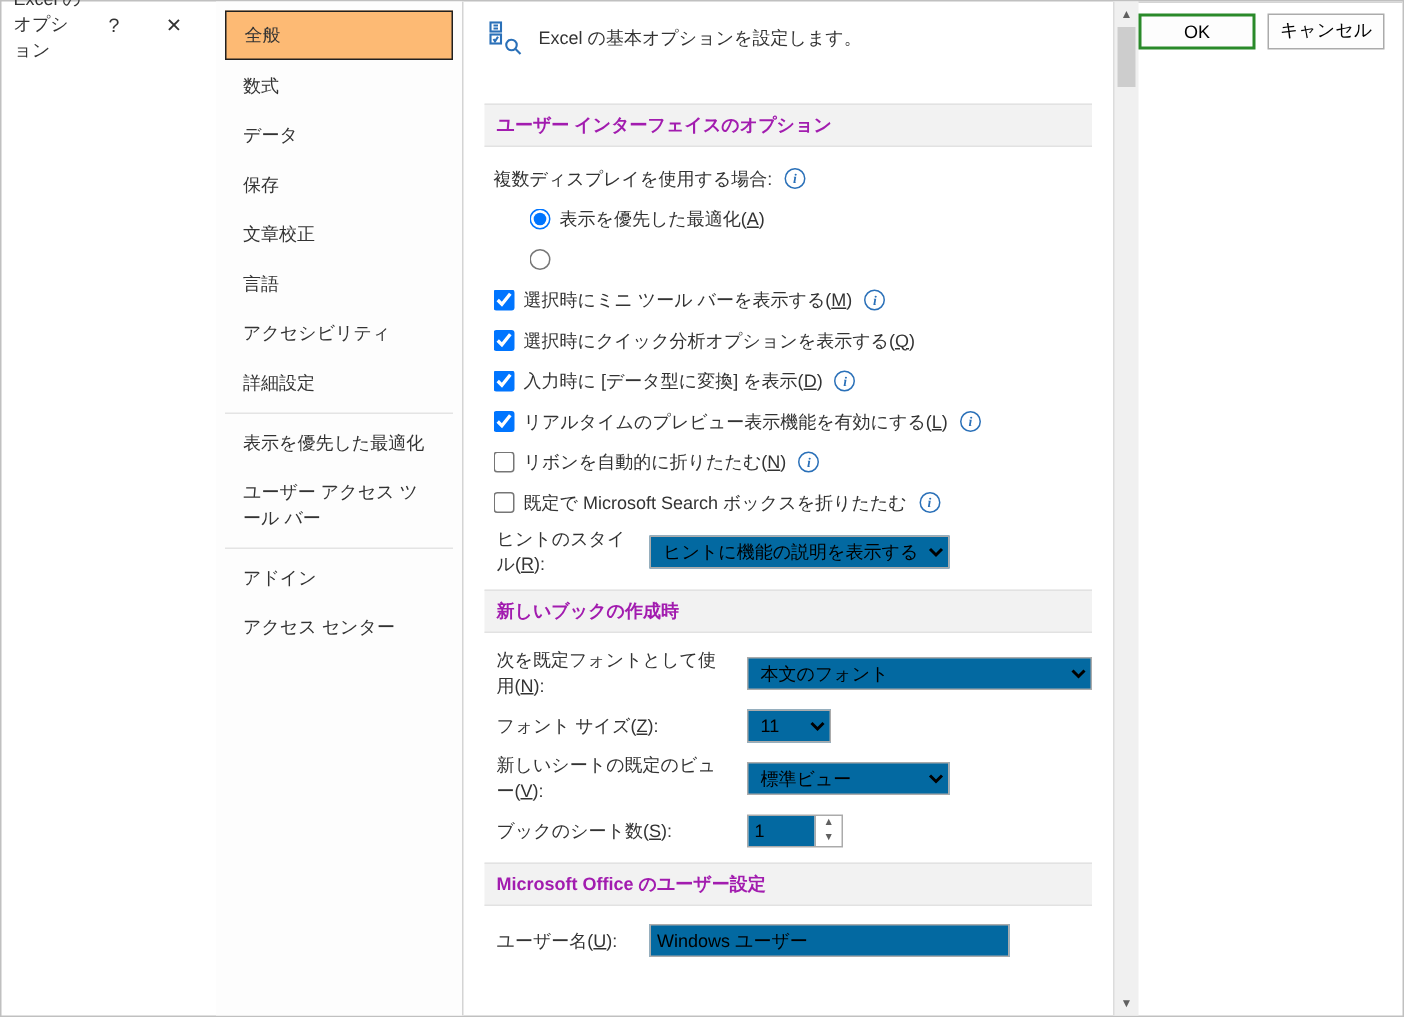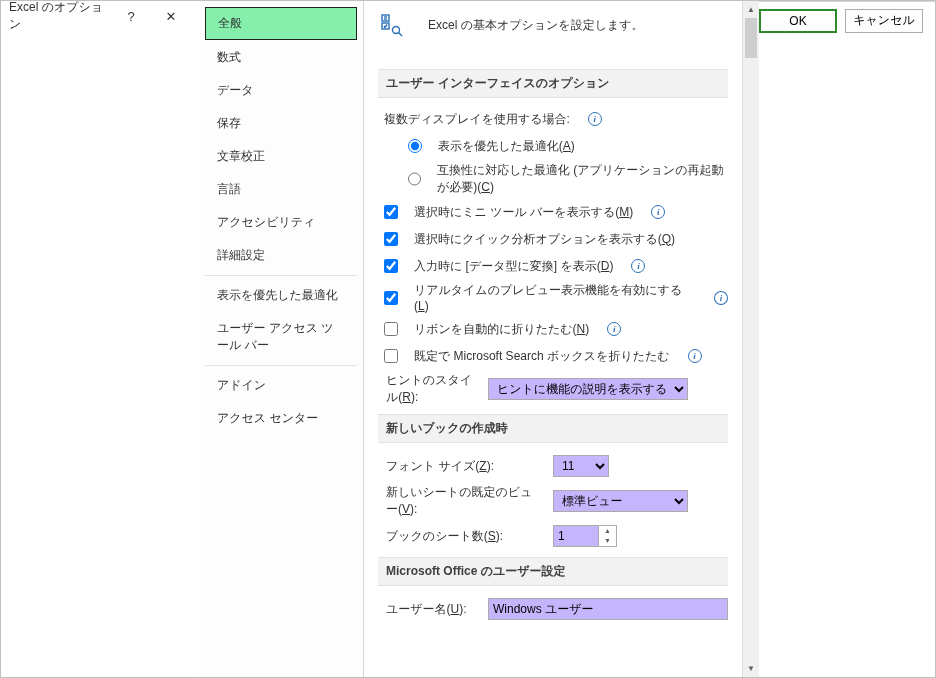--- a/index.html
+++ b/index.html
@@ -43,21 +43,21 @@
   border-right: 1px solid #d4d4d4;
   padding-top: 6px;
 }
 .sidebar .item {
   padding: 7px 12px;
   font-size: 12px;
   cursor: pointer;
   margin: 0 6px 2px 6px;
 }
 .sidebar .item.selected {
-  background: #86efac;
+  background: #fdba74;
   border: 1px solid #202020;
 }
 .sidebar .sep {
   height: 1px;
   background: #e4e4e4;
   margin: 4px 6px;
 }
 .content-wrap {
   flex: 1;
   display: flex;
@@ -83,41 +83,41 @@
 }
 .scrollbar .sb-track { flex: 1; position: relative; }
 .scrollbar .sb-thumb {
   position: absolute; left: 2px; right: 2px; top: 0;
   height: 40px;
   background: #cdcdcd;
 }
 .head-row {
   display: flex;
   align-items: center;
-  gap: 22px;
+  gap: 8px;
   margin-bottom: 30px;
 }
 .head-icon {
   width: 28px; height: 28px;
   display: flex; align-items: center; justify-content: center;
 }
 .head-icon svg { stroke: #2a70b8; }
 .section {
   background: #f2f2f2;
   border-top: 1px solid #e2e2e2;
   border-bottom: 1px solid #e2e2e2;
   padding: 5px 8px;
   font-weight: bold;
-  color: #404040;
+  color: #a21caf;
   margin: 8px 0 10px 0;
 }
 .row {
   display: flex;
   align-items: center;
-  gap: 16px;
+  gap: 6px;
   margin: 5px 0 5px 6px;
   min-height: 22px;
 }
 .row.indent { margin-left: 30px; }
 .cb { width: 14px; height: 14px; }
 .rd { width: 14px; height: 14px; }
 .info {
   width: 14px; height: 14px;
   border-radius: 50%;
   border: 1px solid #2a70b8;
@@ -133,21 +133,21 @@
   align-items: center;
   gap: 12px;
   margin: 5px 0 5px 8px;
   min-height: 26px;
 }
 .form-row .label { width: 155px; }
 .form-row .label.w90 { width: 90px; }
 select, input[type=text] {
   font: inherit;
   border: 1px solid #ababab;
-  background: #c4b5fd;
+  background: #0369a1;
   padding: 2px 4px;
   height: 22px;
 }
 .spinner {
   display: flex; align-items: center;
   border: 1px solid #ababab; height: 22px; width: 64px;
 }
 .spinner input { border: none; width: 44px; padding-left: 4px; height: 20px; outline: none; }
 .spinner .btns {
   display: flex; flex-direction: column; border-left: 1px solid #ababab;
@@ -231,21 +231,20 @@
       <div class="row">
         <span>複数ディスプレイを使用する場合:</span>
         <span class="info">i</span>
       </div>
       <div class="row indent">
         <input type="radio" class="rd" name="disp" checked="" style="">
         <span><span>表示を優先した最適化(</span><u>A</u><span>)</span></span>
       </div>
       <div class="row indent">
         <input type="radio" class="rd" name="disp" style="">
-        <span><span>互換性に対応した最適化 (アプリケーションの再起動が必要)(</span><u>C</u><span>)</span></span>
       </div>
 
       <div class="row">
         <input type="checkbox" class="cb" checked="" style="">
         <span><span>選択時にミニ ツール バーを表示する(</span><u>M</u><span>)</span></span>
         <span class="info">i</span>
       </div>
       <div class="row">
         <input type="checkbox" class="cb" checked="" style="">
         <span><span>選択時にクイック分析オプションを表示する(</span><u>Q</u><span>)</span></span>
@@ -273,20 +272,26 @@
 
       <div class="form-row">
         <span class="label w90"><span>ヒントのスタイル(</span><u>R</u><span>):</span></span>
         <select style="width:200px">
           <option>ヒントに機能の説明を表示する</option>
         </select>
       </div>
 
       <div class="section">新しいブックの作成時</div>
 
+      <div class="form-row">
+        <span class="label"><span>次を既定フォントとして使用(</span><u>N</u><span>):</span></span>
+        <select style="width:230px">
+          <option>本文のフォント</option>
+        </select>
+      </div>
       <div class="form-row">
         <span class="label"><span>フォント サイズ(</span><u>Z</u><span>):</span></span>
         <select style="width:56px">
           <option>11</option>
         </select>
       </div>
       <div class="form-row">
         <span class="label"><span>新しいシートの既定のビュー(</span><u>V</u><span>):</span></span>
         <select style="width:135px">
           <option>標準ビュー</option>

